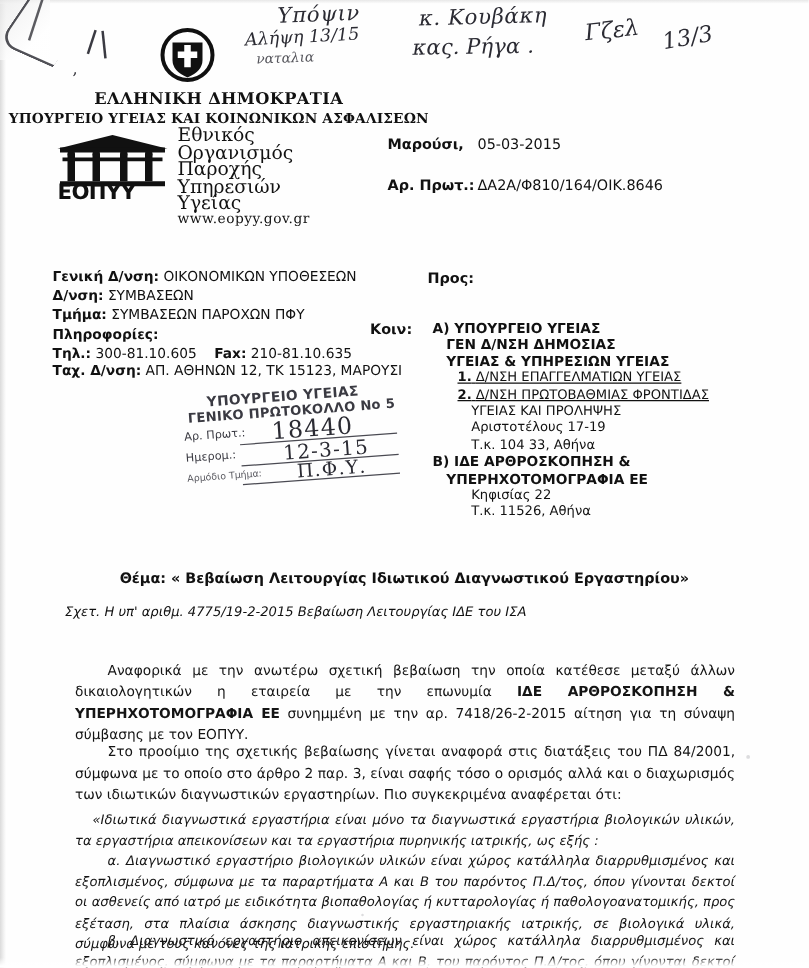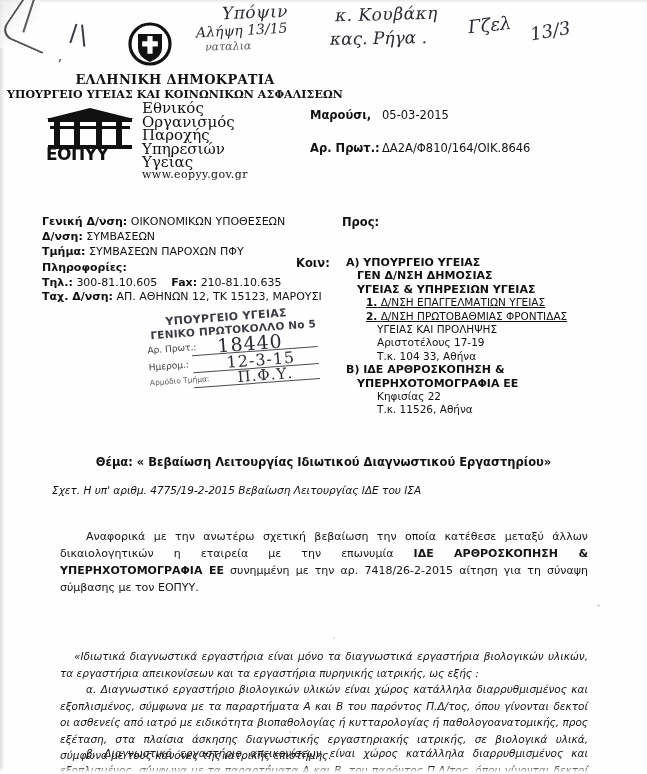--- a/index.html
+++ b/index.html
@@ -281,20 +281,21 @@
     <div class="hwv" id="hv3">Π.Φ.Υ.</div>
   </div>
 
   <div id="subject">Θέμα: « Βεβαίωση Λειτουργίας Ιδιωτικού Διαγνωστικού Εργαστηρίου»</div>
   <div id="reference">Σχετ. Η υπ' αριθμ. 4775/19-2-2015 Βεβαίωση Λειτουργίας ΙΔΕ του ΙΣΑ</div>
 
   <div class="body-p" id="para-1">
     <span>Αναφορικά με την ανωτέρω σχετική βεβαίωση την οποία κατέθεσε μεταξύ άλλων δικαιολογητικών η εταιρεία με την επωνυμία </span><b>ΙΔΕ ΑΡΘΡΟΣΚΟΠΗΣΗ &amp; ΥΠΕΡΗΧΟΤΟΜΟΓΡΑΦΙΑ ΕΕ</b><span> συνημμένη με την αρ. 7418/26-2-2015 αίτηση για τη σύναψη σύμβασης με τον ΕΟΠΥΥ.</span>
   </div>
 
+  <div class="body-p" id="para-2">Στο προοίμιο της σχετικής βεβαίωσης γίνεται αναφορά στις διατάξεις του ΠΔ 84/2001, σύμφωνα με το οποίο στο άρθρο 2 παρ. 3, είναι σαφής τόσο ο ορισμός αλλά και ο διαχωρισμός των ιδιωτικών διαγνωστικών εργαστηρίων. Πιο συγκεκριμένα αναφέρεται ότι:</div>
 
   <div class="quote-p" id="quote-1">«Ιδιωτικά διαγνωστικά εργαστήρια είναι μόνο τα διαγνωστικά εργαστήρια βιολογικών υλικών, τα εργαστήρια απεικονίσεων και τα εργαστήρια πυρηνικής ιατρικής, ως εξής :</div>
   <div class="quote-p" id="quote-a">α. Διαγνωστικό εργαστήριο βιολογικών υλικών είναι χώρος κατάλληλα διαρρυθμισμένος και εξοπλισμένος, σύμφωνα με τα παραρτήματα Α και Β του παρόντος Π.Δ/τος, όπου γίνονται δεκτοί οι ασθενείς από ιατρό με ειδικότητα βιοπαθολογίας ή κυτταρολογίας ή παθολογοανατομικής, προς εξέταση, στα πλαίσια άσκησης διαγνωστικής εργαστηριακής ιατρικής, σε βιολογικά υλικά, σύμφωνα με τους κανόνες της ιατρικής επιστήμης.</div>
   <div class="quote-p" id="quote-b">β. Διαγνωστικό εργαστήριο απεικονίσεων είναι χώρος κατάλληλα διαρρυθμισμένος και εξοπλισμένος, σύμφωνα με τα παραρτήματα Α και Β, του παρόντος Π.Δ/τος, όπου γίνονται δεκτοί οι ασθενείς από ιατρό με ειδικότητα ακτινοδιαγνωστικής, προς εξέταση, στα πλαίσια άσκησης της</div>
 
   <div class="speck" style="left:597px;top:604px;width:3px;height:3px;"></div>
   <div class="speck" style="left:289px;top:731px;width:2px;height:2px;"></div>
   <div class="speck" style="left:333px;top:637px;width:2px;height:2px;"></div>
   <div class="fade-bottom"></div>
 </div>

